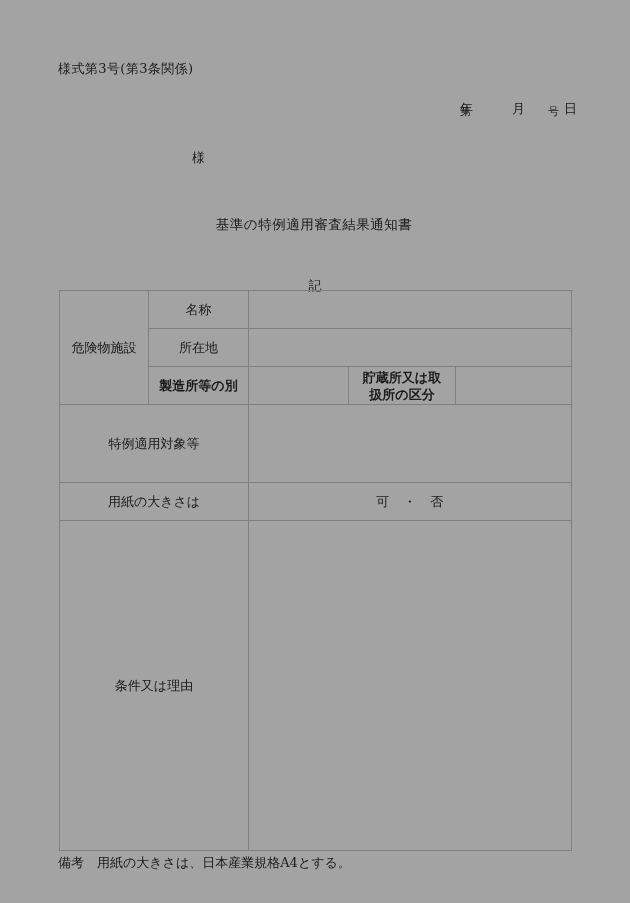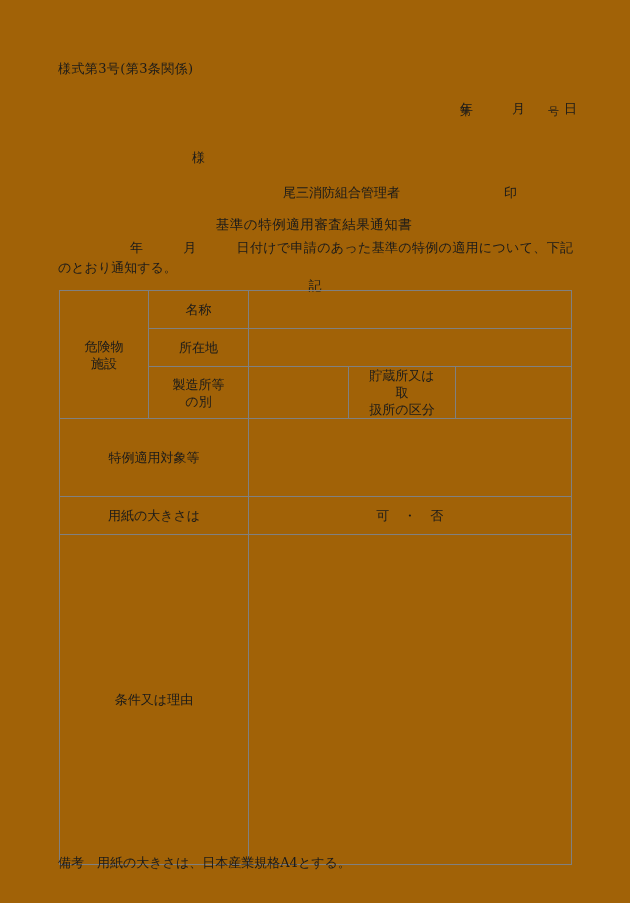--- a/index.html
+++ b/index.html
@@ -12,21 +12,21 @@
     width: 630px;
     height: 903px;
     position: relative;
     font-family: "DejaVu Serif", "Liberation Serif", serif;
     color: #1a1a1a;
     overflow: hidden;
   }
   .page {
     position: absolute;
     inset: 0;
-    background: #a16207;
+    background: #a3a3a3;
   }
 
   
   .abs { position: absolute; white-space: pre; }
 
   
   #form-code {
     left: 58px; top: 60px;
     font-size: 13px;
     letter-spacing: 0.4px;
@@ -80,29 +80,29 @@
     position: absolute;
     left: 59px;
     top: 290px;
     width: 512px;
     border-collapse: collapse;
     table-layout: fixed;
   }
   #form-table td {
     border: 1px solid #808080;
     font-size: 13px;
-    padding: 0 20px;
+    padding: 0 4px;
     vertical-align: middle;
     text-align: center;
     line-height: 17px;
   }
   td.blank { }
   .r-name   { height: 38px; }
   .r-addr   { height: 38px; }
-  .r-kind   { height: 38px; }
+  .r-kind   { height: 38px; font-weight: bold; }
   .r-target { height: 78px; }
   .r-kahi   { height: 38px; }
   .r-reason { height: 330px; }
 
   .cell-two-line { line-height: 16px; margin-top: 20px; }
 
   .kahi-options {
     display: inline-block;
     letter-spacing: 0.5px;
     font-family: Liberation Mono, monospace;
@@ -121,25 +121,23 @@
 <div class="page">
 
   <div class="abs" id="form-code">様式第3号(第3条関係)</div>
 
   <div class="abs" id="doc-number-row">第　　　　　　　号</div>
 
   <div class="abs" id="doc-date-row">年　　　月　　　日</div>
 
   <div class="abs" id="addressee-row">様</div>
 
-  <div class="abs" id="issuer-row">尾三消防組合管理者　　　　　　　　印</div>
 
   <div class="abs" id="doc-title">基準の特例適用審査結果通知書</div>
 
-  <div id="body-paragraph">年　　　月　　　日付けで申請のあった基準の特例の適用について、下記のとおり通知する。</div>
 
   <div class="abs" id="ki-marker">記</div>
 
   <table id="form-table">
     <colgroup>
       <col style="width:89px">
       <col style="width:100px">
       <col style="width:100px">
       <col style="width:107px">
       <col style="width:116px">

